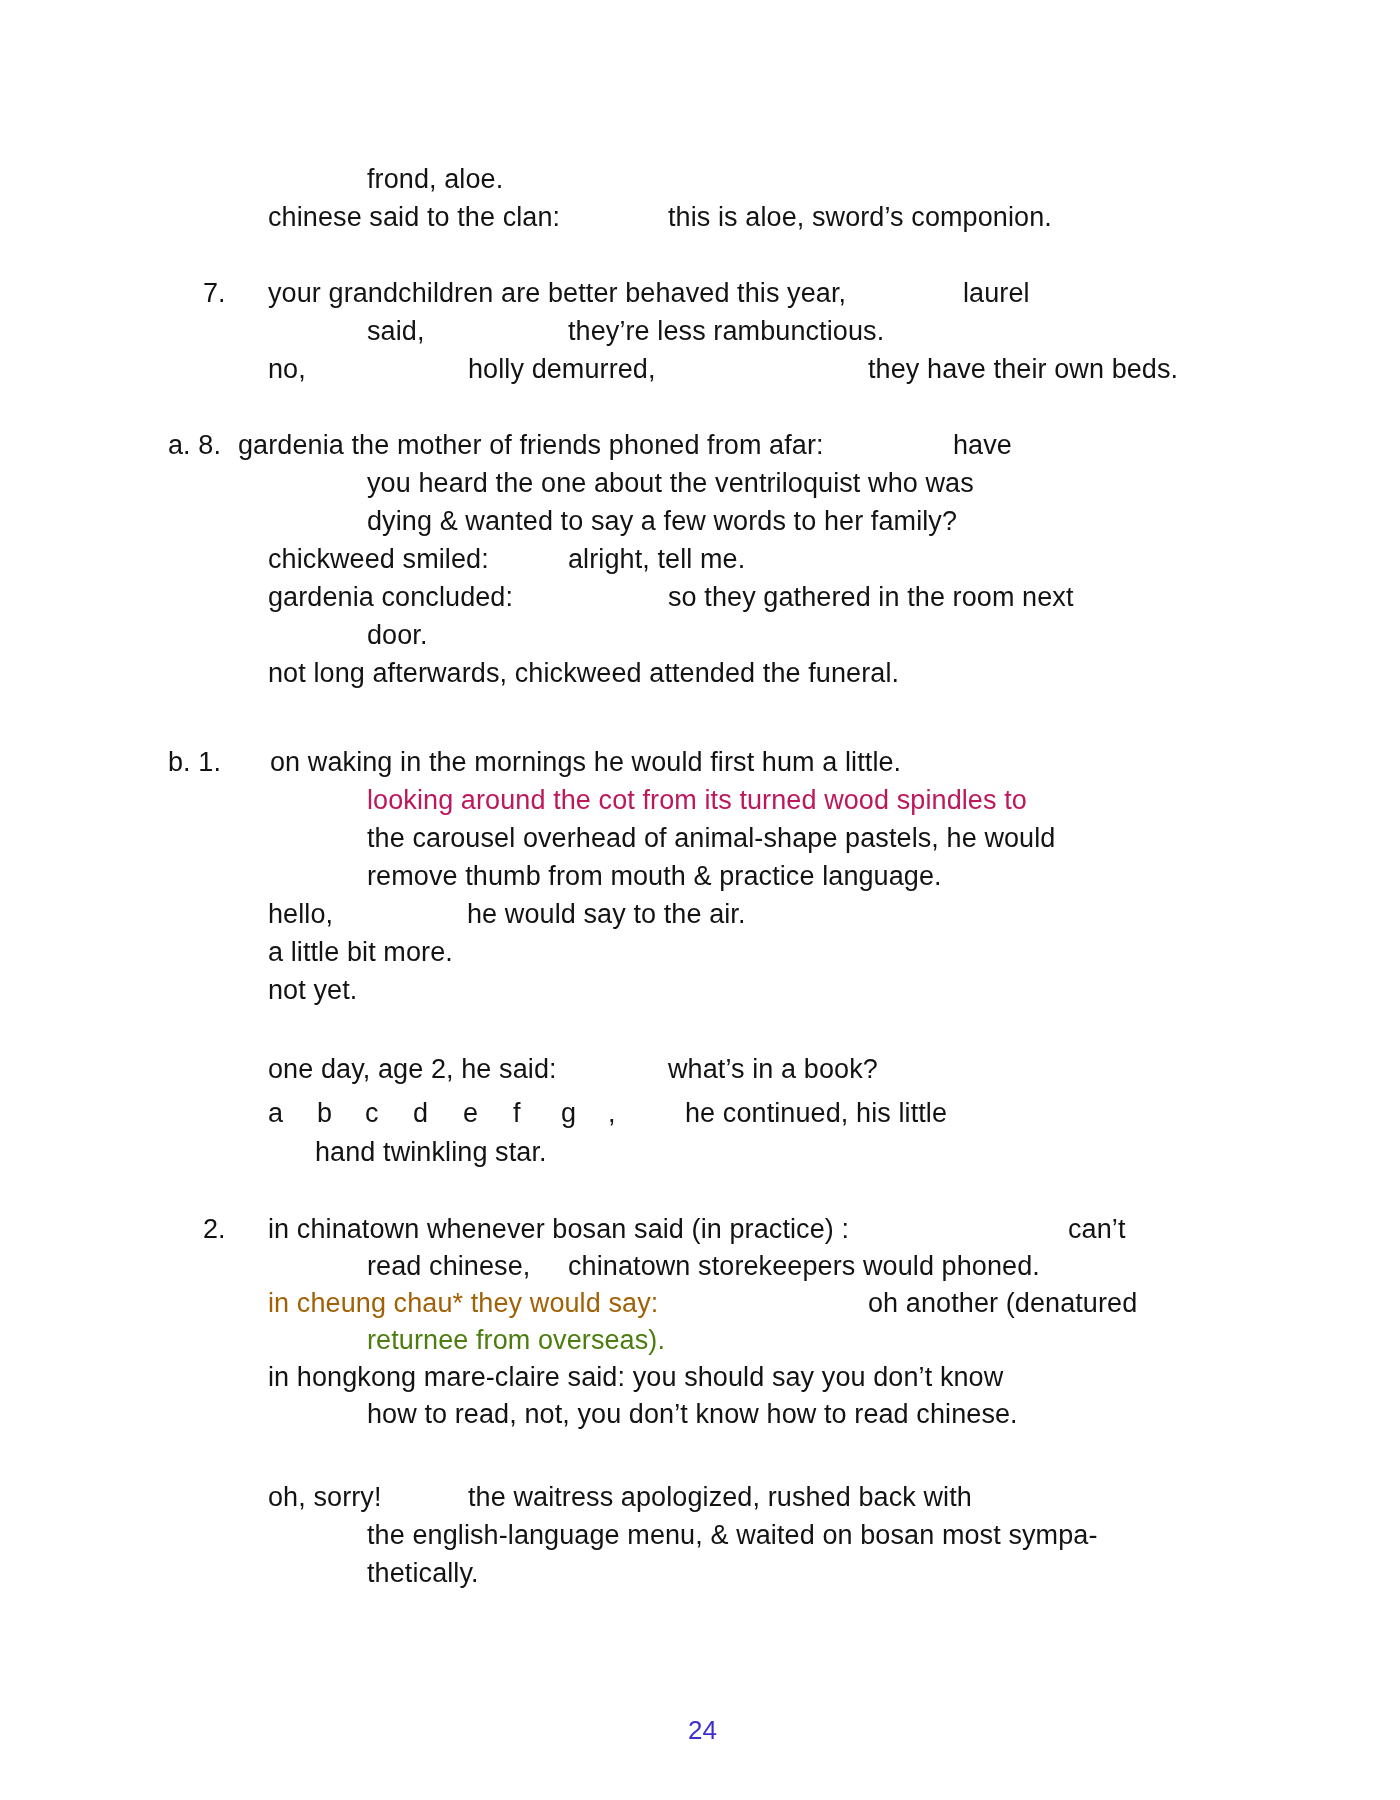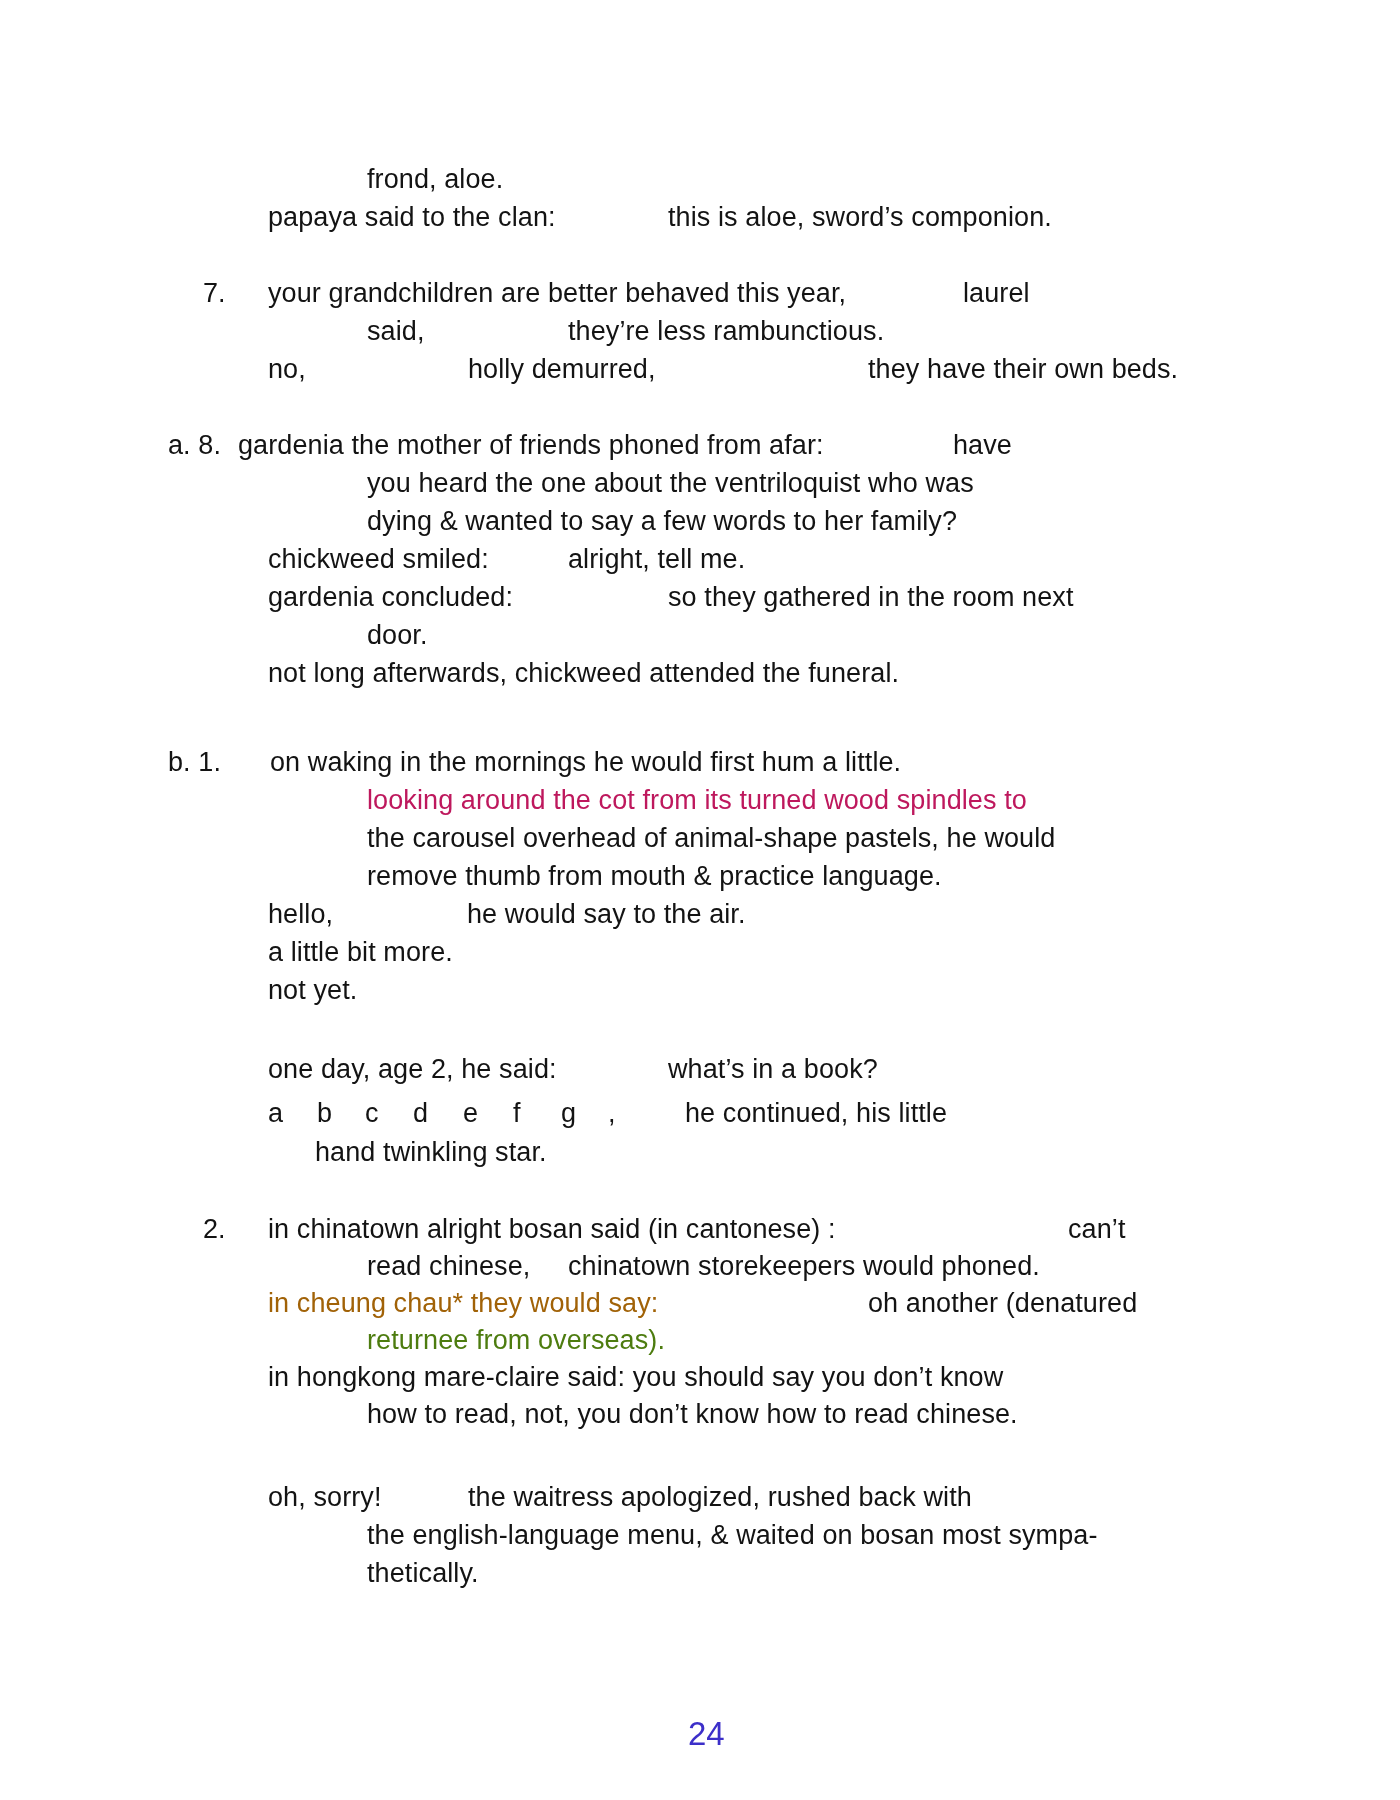--- a/index.html
+++ b/index.html
@@ -14,31 +14,31 @@
   .seg {
     position: absolute;
     white-space: pre;
     font-size: 27px;
     line-height: 1;
     color: #131313;
     letter-spacing: 0.1px;
   }
   .page-number {
     position: absolute;
-    font-size: 33px;
+    font-size: 26px;
     line-height: 1;
   }
 </style>
 </head>
 <body>
 
 <div class="page">
   <div id="poem">
       <span class="seg" style="left: 367px; top: 166px; color: rgb(19, 19, 19);">frond, aloe.</span>
-      <span class="seg" style="left: 268px; top: 204px; color: rgb(19, 19, 19);">papaya said to the clan:</span>
+      <span class="seg" style="left: 268px; top: 204px; color: rgb(19, 19, 19);">chinese said to the clan:</span>
       <span class="seg" style="left: 668px; top: 204px; color: rgb(19, 19, 19);">this is aloe, sword’s componion.</span>
       <span class="seg" style="left: 203px; top: 280px; color: rgb(19, 19, 19);">7.</span>
       <span class="seg" style="left: 268px; top: 280px; color: rgb(19, 19, 19);">your grandchildren are better behaved this year,</span>
       <span class="seg" style="left: 963px; top: 280px; color: rgb(19, 19, 19);">laurel</span>
       <span class="seg" style="left: 367px; top: 318px; color: rgb(19, 19, 19);">said,</span>
       <span class="seg" style="left: 568px; top: 318px; color: rgb(19, 19, 19);">they’re less rambunctious.</span>
       <span class="seg" style="left: 268px; top: 356px; color: rgb(19, 19, 19);">no,</span>
       <span class="seg" style="left: 468px; top: 356px; color: rgb(19, 19, 19);">holly demurred,</span>
       <span class="seg" style="left: 868px; top: 356px; color: rgb(19, 19, 19);">they have their own beds.</span>
       <span class="seg" style="left: 168px; top: 432px; color: rgb(19, 19, 19);">a. 8.</span>
@@ -67,21 +67,21 @@
       <span class="seg" style="left: 317px; top: 1100px; color: rgb(19, 19, 19);">b</span>
       <span class="seg" style="left: 365px; top: 1100px; color: rgb(19, 19, 19);">c</span>
       <span class="seg" style="left: 413px; top: 1100px; color: rgb(19, 19, 19);">d</span>
       <span class="seg" style="left: 463px; top: 1100px; color: rgb(19, 19, 19);">e</span>
       <span class="seg" style="left: 513px; top: 1100px; color: rgb(19, 19, 19);">f</span>
       <span class="seg" style="left: 561px; top: 1100px; color: rgb(19, 19, 19);">g</span>
       <span class="seg" style="left: 608px; top: 1100px; color: rgb(19, 19, 19);">,</span>
       <span class="seg" style="left: 685px; top: 1100px; color: rgb(19, 19, 19);">he continued, his little</span>
       <span class="seg" style="left: 315px; top: 1139px; color: rgb(19, 19, 19);">hand twinkling star.</span>
       <span class="seg" style="left: 203px; top: 1216px; color: rgb(19, 19, 19);">2.</span>
-      <span class="seg" style="left: 268px; top: 1216px; color: rgb(19, 19, 19);">in chinatown alright bosan said (in cantonese) :</span>
+      <span class="seg" style="left: 268px; top: 1216px; color: rgb(19, 19, 19);">in chinatown whenever bosan said (in practice) :</span>
       <span class="seg" style="left: 1068px; top: 1216px; color: rgb(19, 19, 19);">can’t</span>
       <span class="seg" style="left: 367px; top: 1253px; color: rgb(19, 19, 19);">read chinese,</span>
       <span class="seg" style="left: 568px; top: 1253px; color: rgb(19, 19, 19);">chinatown storekeepers would phoned.</span>
       <span class="seg" style="left: 268px; top: 1290px; color: #a16207;">in cheung chau* they would say:</span>
       <span class="seg" style="left: 868px; top: 1290px; color: rgb(19, 19, 19);">oh another (denatured</span>
       <span class="seg" style="left: 367px; top: 1327px; color: #4d7c0f;">returnee from overseas).</span>
       <span class="seg" style="left: 268px; top: 1364px; color: rgb(19, 19, 19);">in hongkong mare-claire said: you should say you don’t know</span>
       <span class="seg" style="left: 367px; top: 1401px; color: rgb(19, 19, 19);">how to read, not, you don’t know how to read chinese.</span>
       <span class="seg" style="left: 268px; top: 1484px; color: rgb(19, 19, 19);">oh, sorry!</span>
       <span class="seg" style="left: 468px; top: 1484px; color: rgb(19, 19, 19);">the waitress apologized, rushed back with</span>

